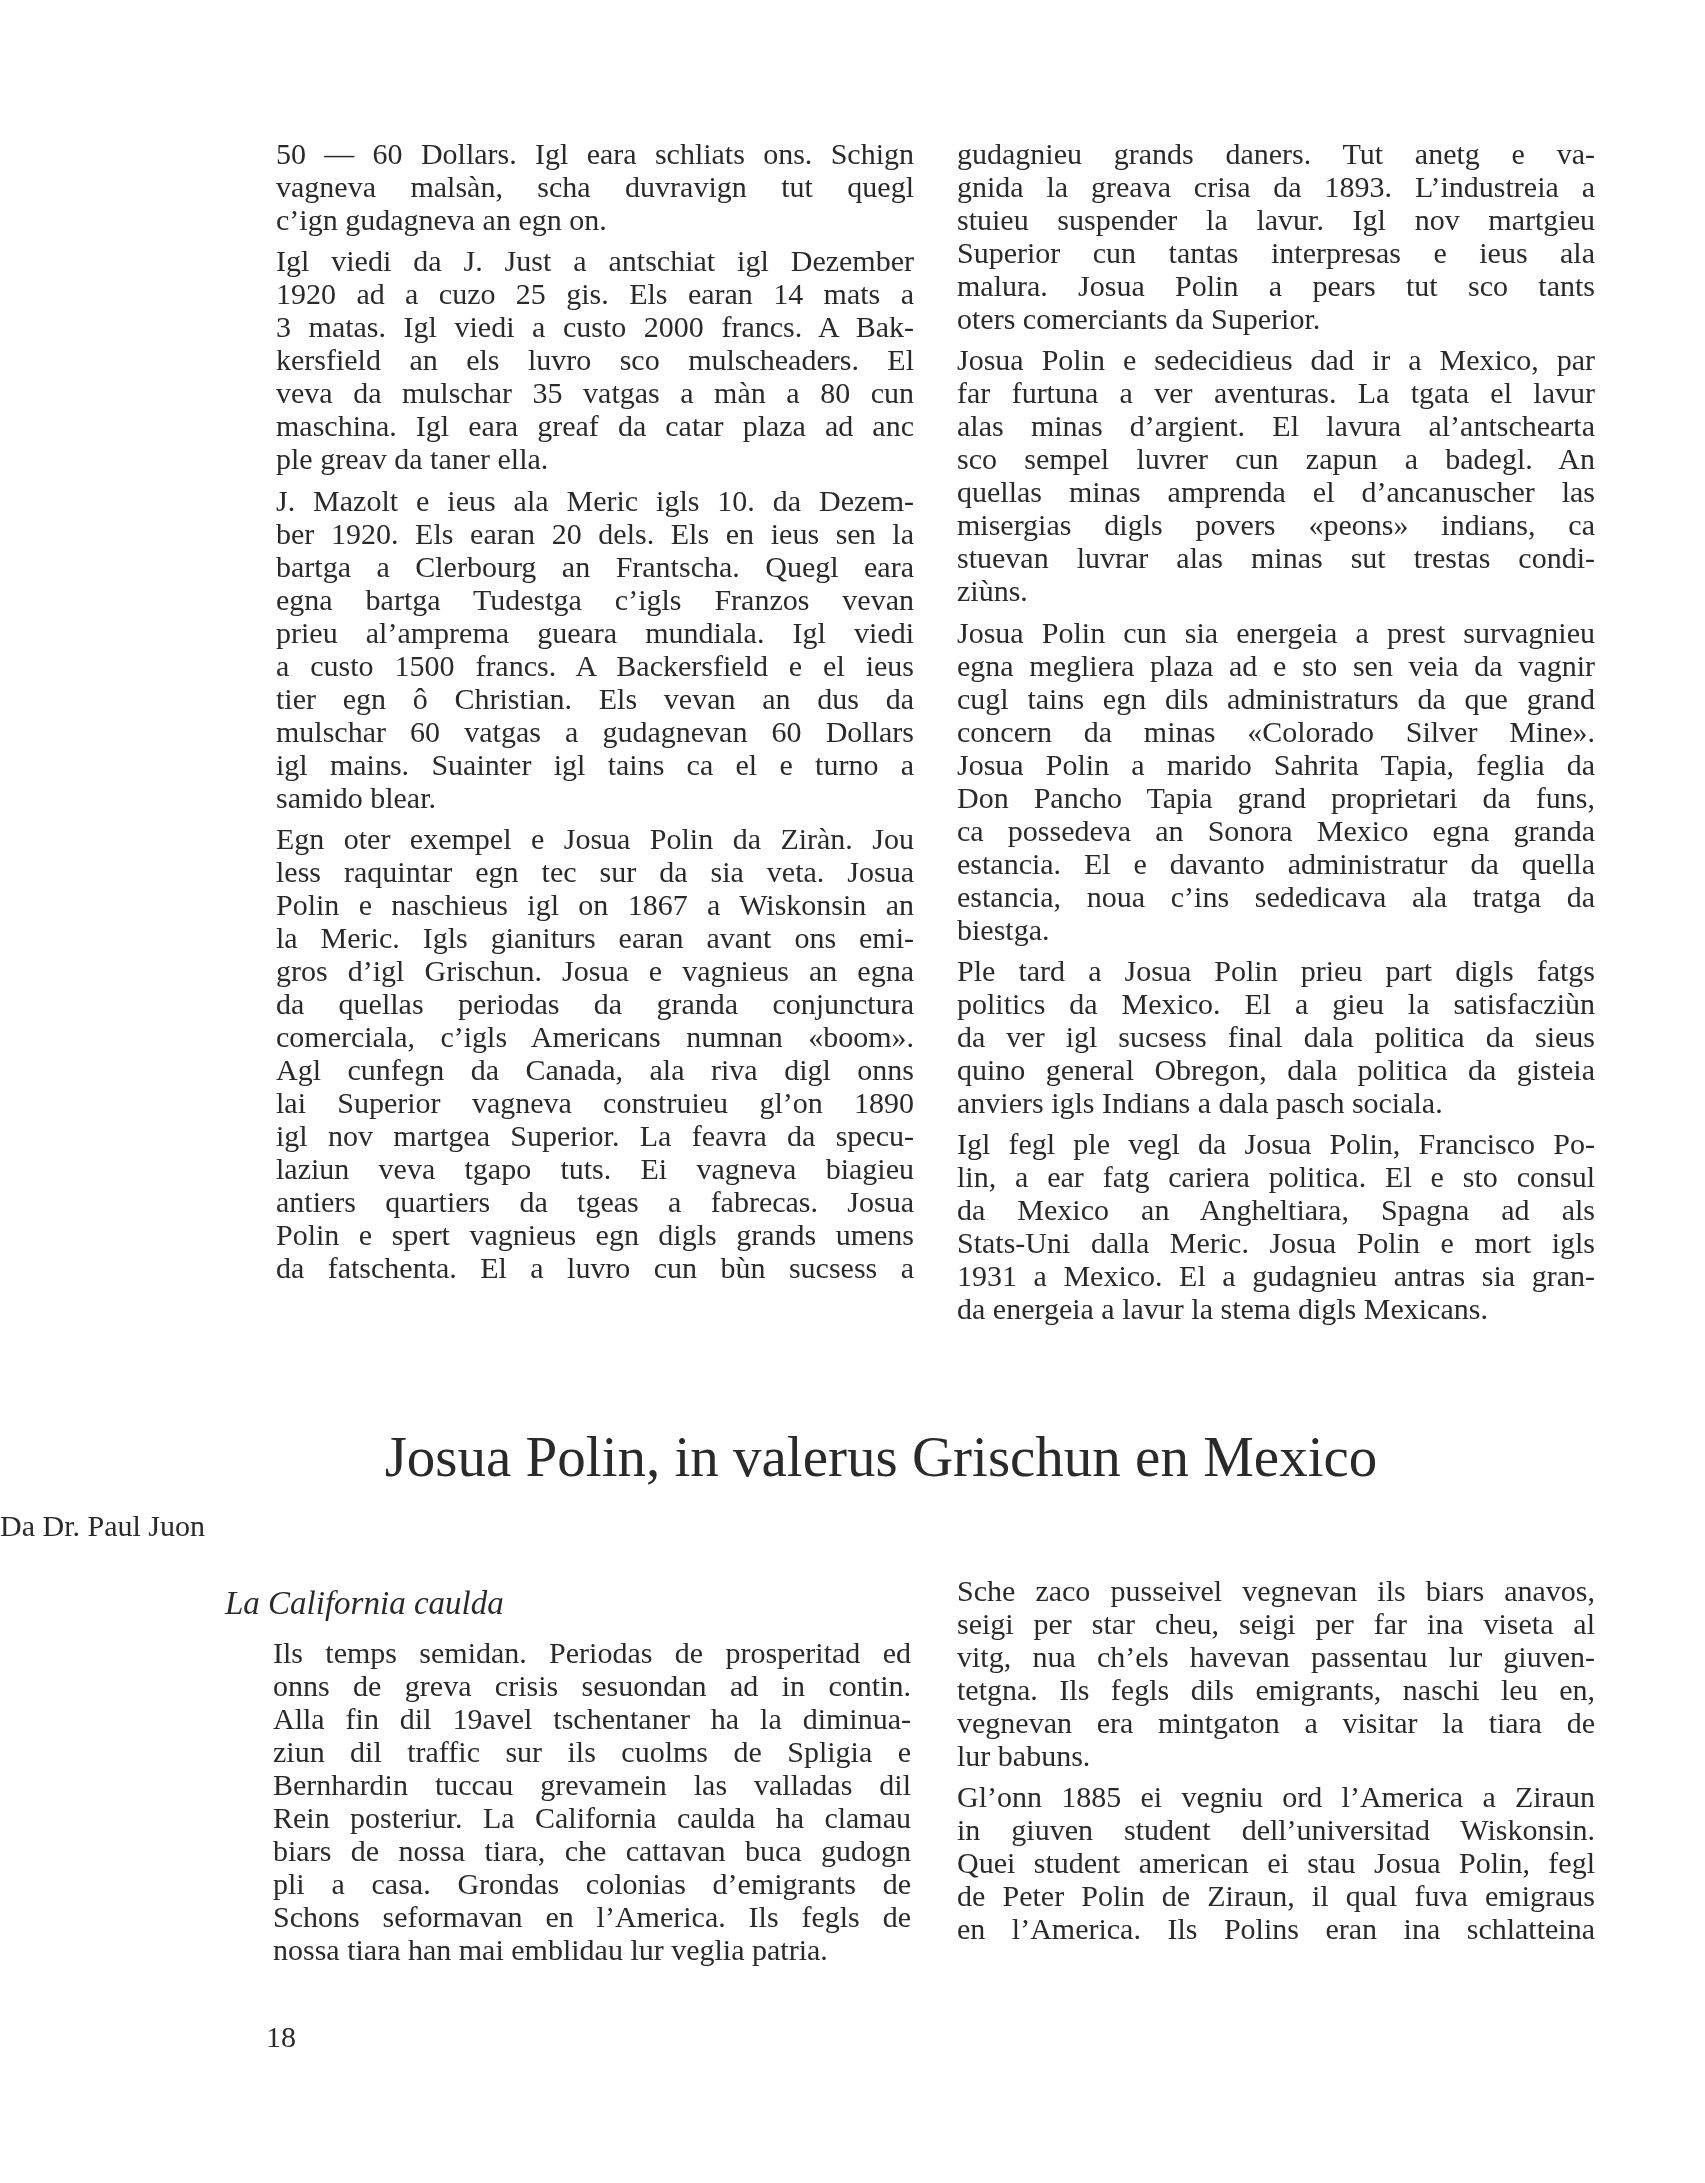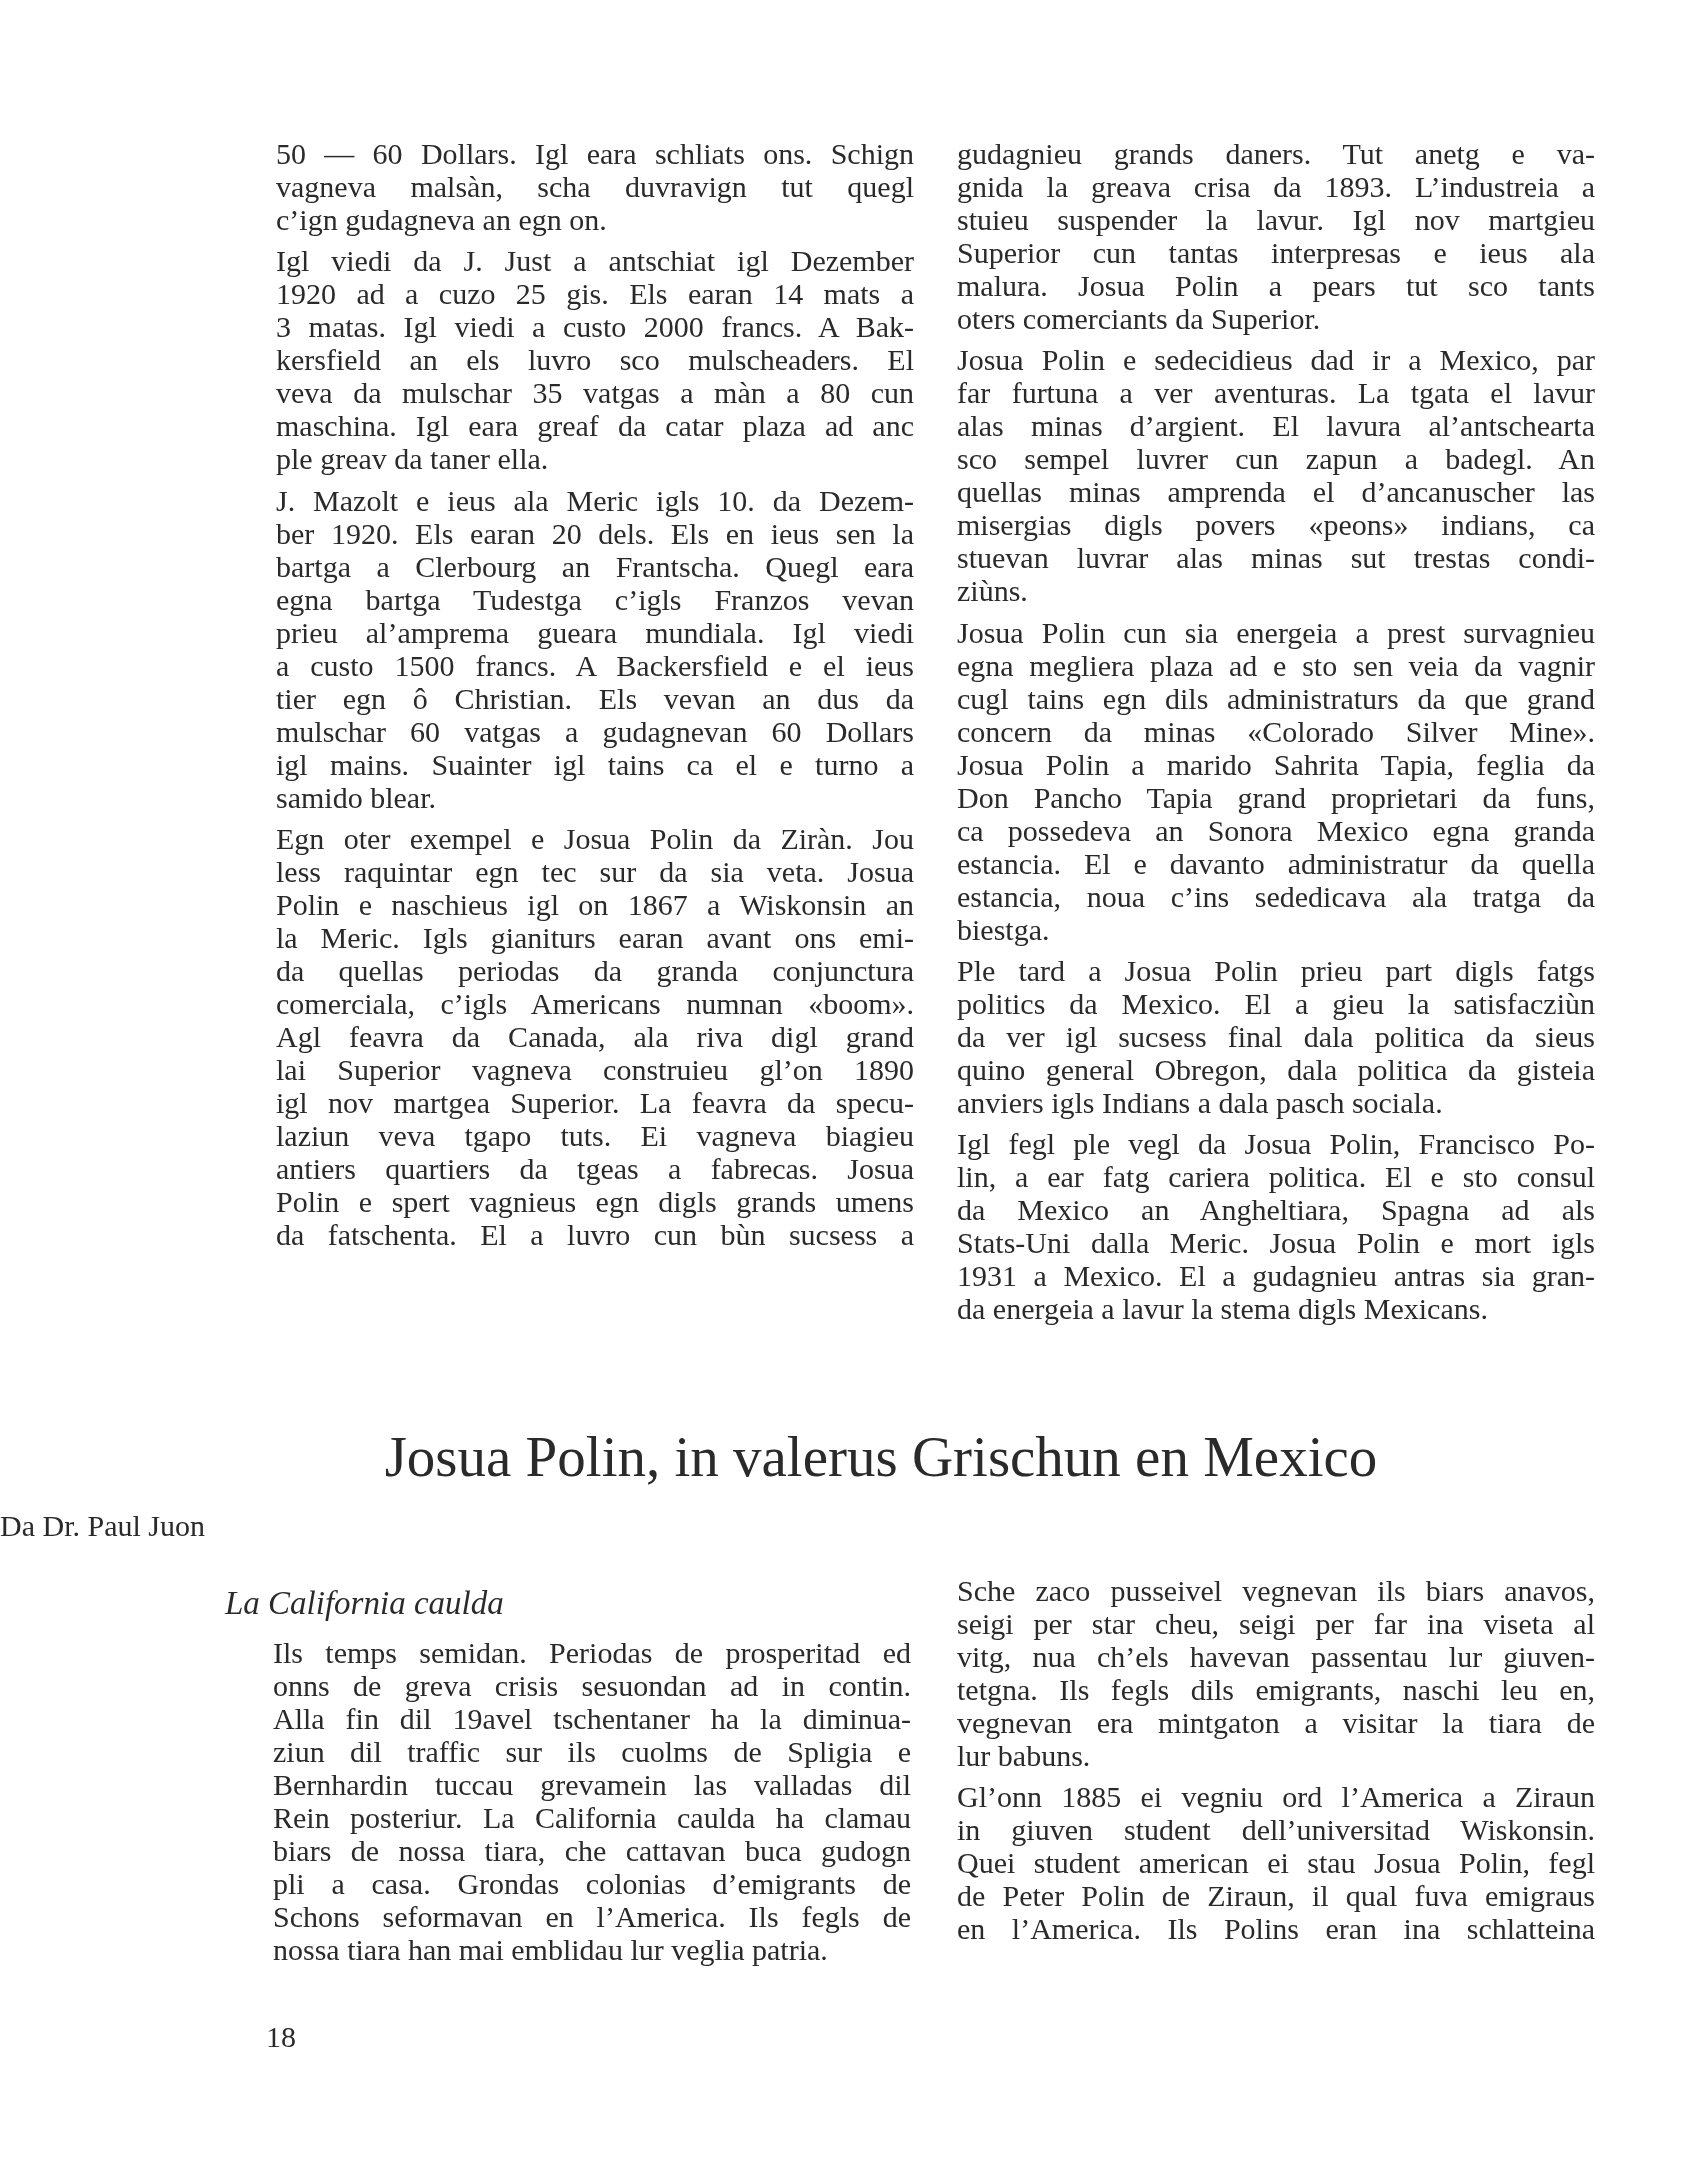--- a/index.html
+++ b/index.html
@@ -77,23 +77,24 @@
       <span class="line">tier egn ô Christian. Els vevan an dus da</span>
       <span class="line">mulschar 60 vatgas a gudagnevan 60 Dollars</span>
       <span class="line">igl mains. Suainter igl tains ca el e turno a</span>
       <span class="line last">samido blear.</span>
     </div>
     <div class="para">
       <span class="line">Egn oter exempel e Josua Polin da Ziràn. Jou</span>
       <span class="line">less raquintar egn tec sur da sia veta. Josua</span>
       <span class="line">Polin e naschieus igl on 1867 a Wiskonsin an</span>
       <span class="line">la Meric. Igls gianiturs earan avant ons emi-</span>
+      <span class="line">gros d’igl Grischun. Josua e vagnieus an egna</span>
       <span class="line">da quellas periodas da granda conjunctura</span>
       <span class="line">comerciala, c’igls Americans numnan «boom».</span>
-      <span class="line">Agl feavra da Canada, ala riva digl grand</span>
+      <span class="line">Agl cunfegn da Canada, ala riva digl onns</span>
       <span class="line">lai Superior vagneva construieu gl’on 1890</span>
       <span class="line">igl nov martgea Superior. La feavra da specu-</span>
       <span class="line">laziun veva tgapo tuts. Ei vagneva biagieu</span>
       <span class="line">antiers quartiers da tgeas a fabrecas. Josua</span>
       <span class="line">Polin e spert vagnieus egn digls grands umens</span>
       <span class="line">da fatschenta. El a luvro cun bùn sucsess a</span>
     </div>
   </div>
 <div class="col col-top-right">
     <div class="para">

